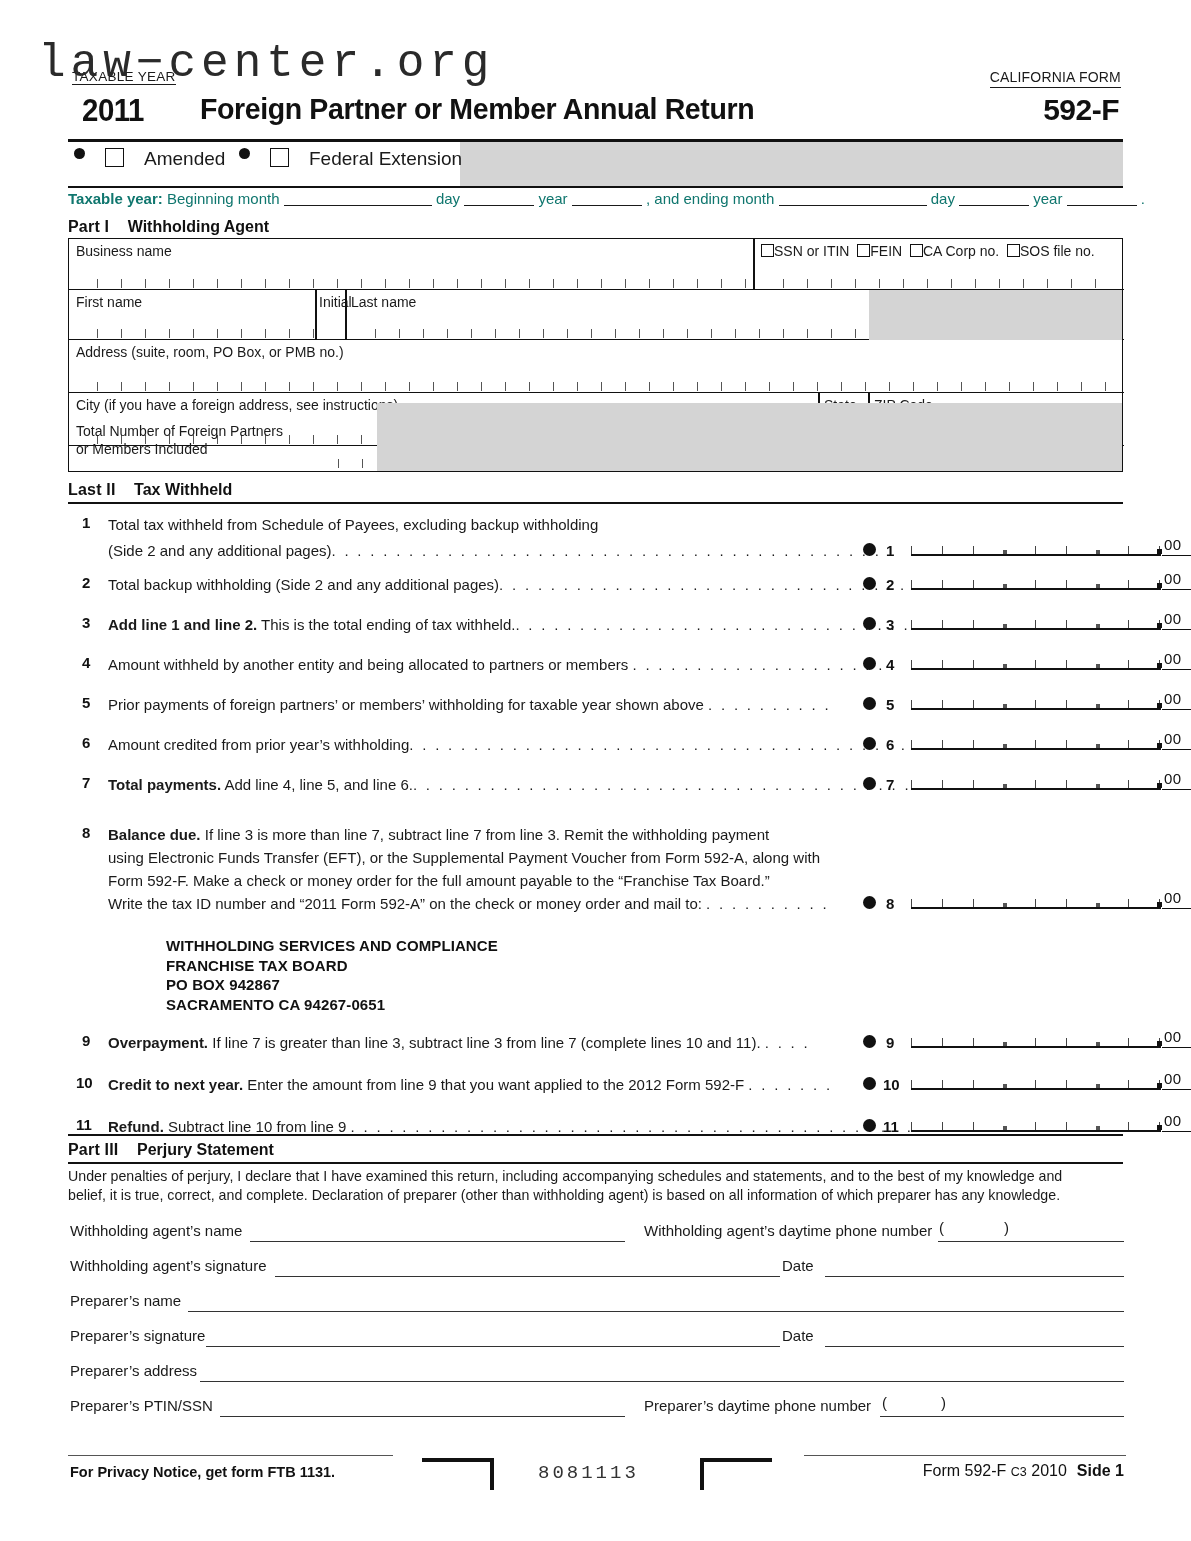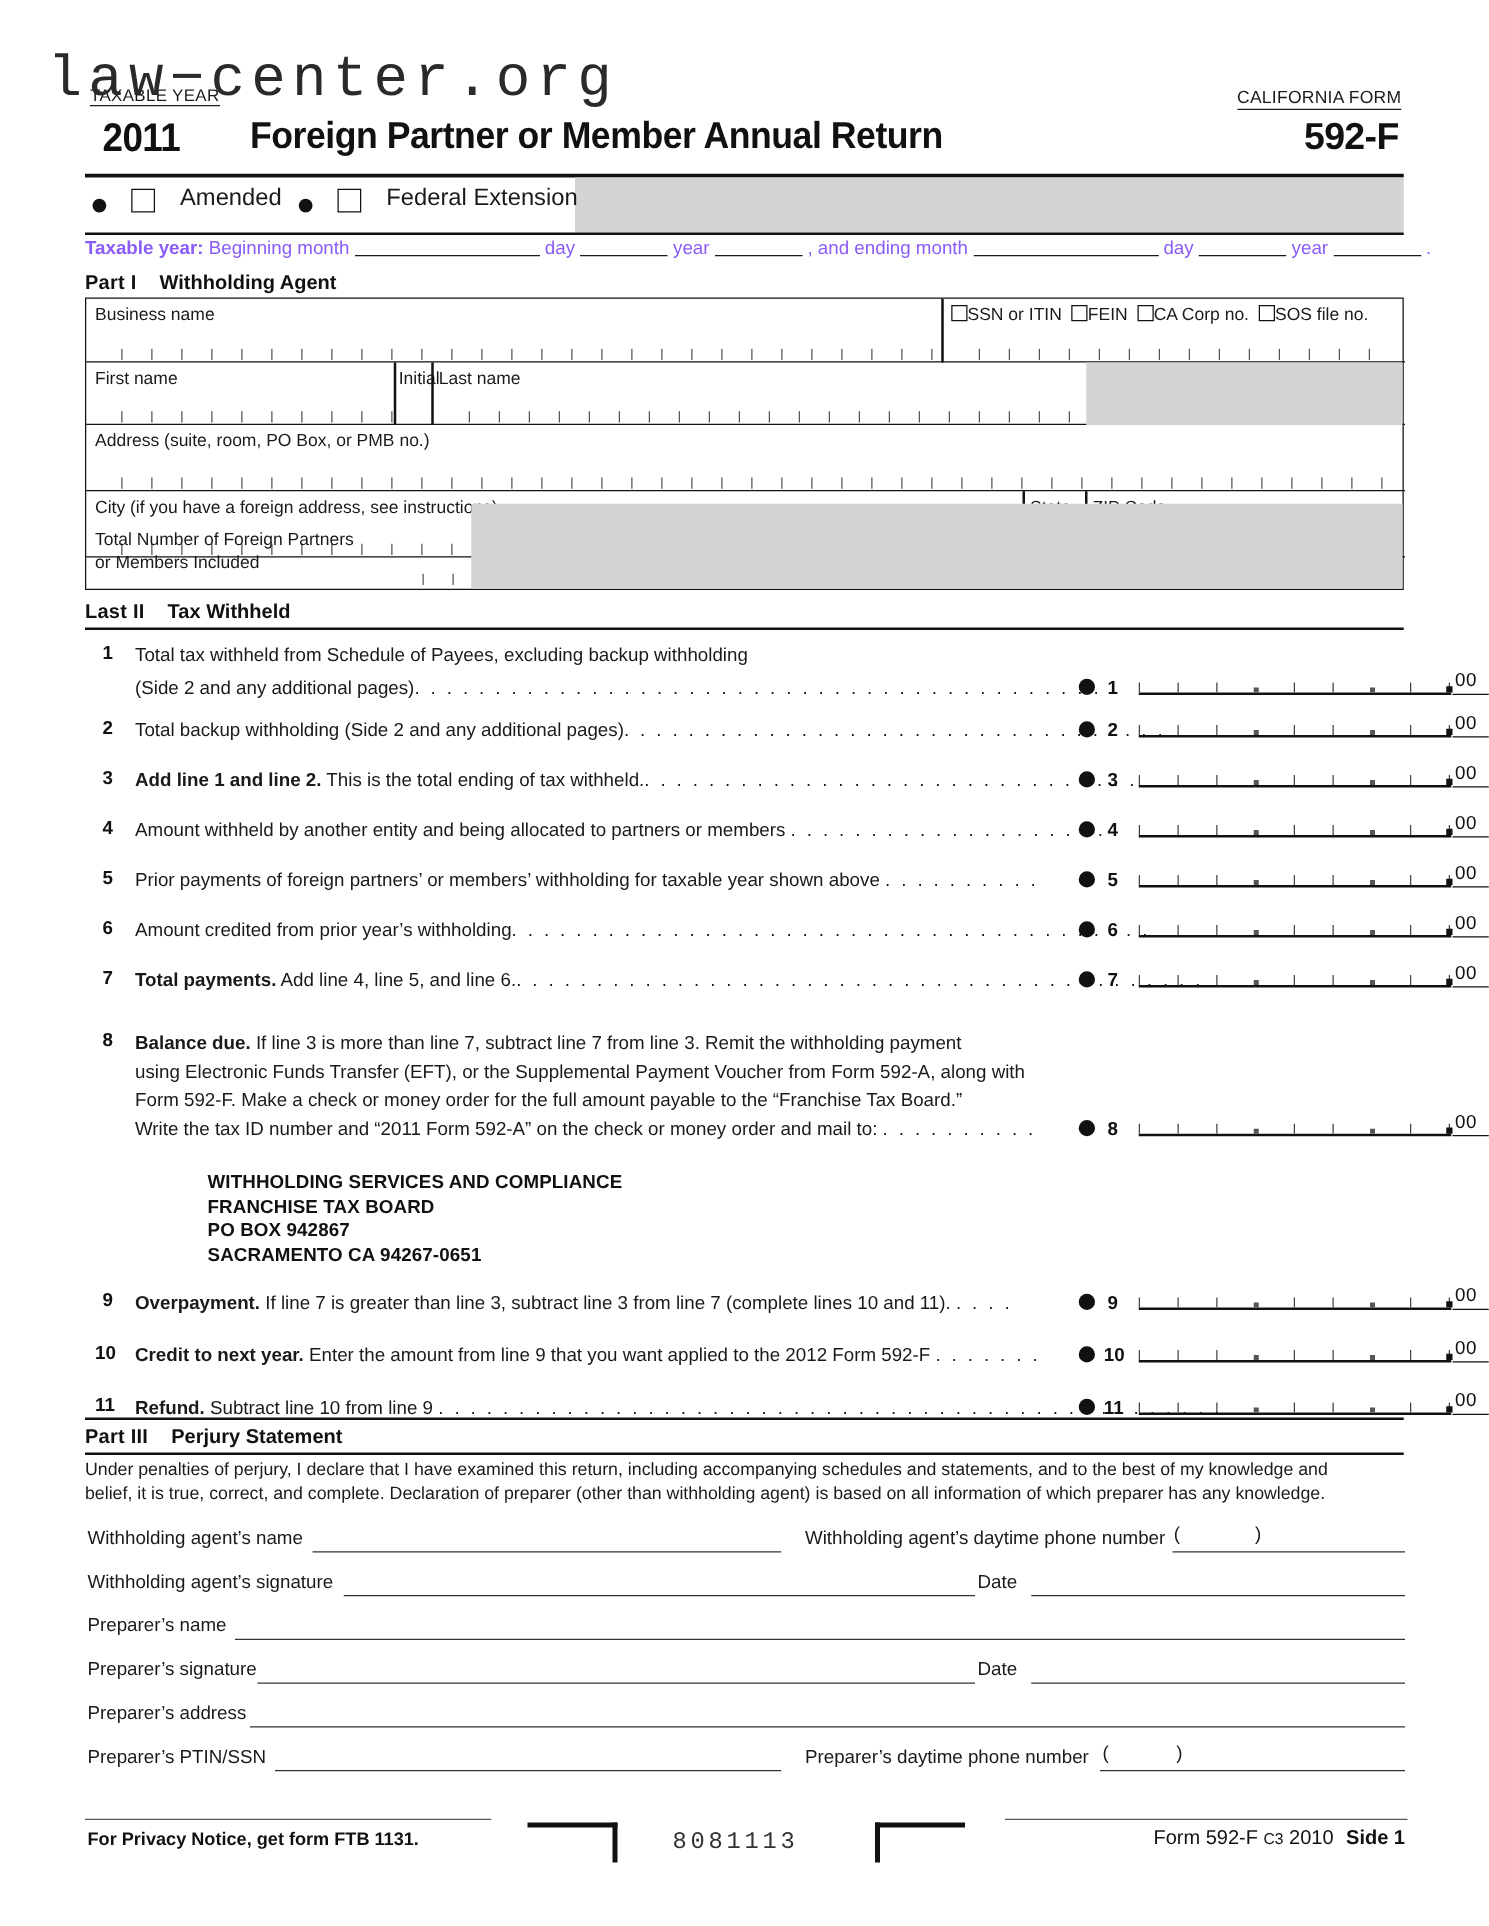--- a/index.html
+++ b/index.html
@@ -47,28 +47,28 @@
   }
   .formno-big{
     position:absolute;right:4px;top:31px;
     font-size:30px;font-weight:bold;letter-spacing:-.5px;
   }
   .hdr-rule{position:absolute;left:0;top:77px;width:1055px;height:3px;background:#111;}
 
   
   .cbstrip{position:absolute;left:68px;top:142px;width:1055px;height:44px;}
   .cbstrip .shade{position:absolute;left:392px;top:0;width:663px;height:44px;background:#d4d4d4;}
-  .cb-item{position:absolute;top:6px;display:flex;align-items:flex-end;gap:20px;}
+  .cb-item{position:absolute;top:6px;display:flex;align-items:flex-start;gap:20px;}
   .bullet{width:11px;height:11px;border-radius:50%;background:#111;display:inline-block;}
   .box{width:17px;height:17px;border:1.6px solid #111;background:#fff;display:inline-block;}
   .cb-text{font-size:19px;color:#1a1a1a;}
   .cbstrip-rule{position:absolute;left:0;top:44px;width:1055px;height:1.6px;background:#111;}
 
   
-  .tyline{position:absolute;left:68px;top:190px;width:1055px;font-size:15px;color:#8b5cf6;white-space:nowrap;}
+  .tyline{position:absolute;left:68px;top:190px;width:1055px;font-size:15px;color:#0f766e;white-space:nowrap;}
   .tyline b{font-weight:bold;}
   .ul{display:inline-block;border-bottom:1.3px solid #1a1a1a;height:14px;vertical-align:-2px;}
 
   
   .parthdr{position:absolute;left:68px;width:1055px;font-size:16px;}
   .parthdr .pt{font-weight:bold;letter-spacing:.2px;}
   .parthdr .nm{font-weight:bold;margin-left:14px;}
   .parthdr .rule{position:absolute;left:0;top:21px;width:1055px;height:2.4px;background:#111;}
   .parthdr .rule2{position:absolute;left:0;top:-7px;width:1055px;height:2.4px;background:#111;}
 

